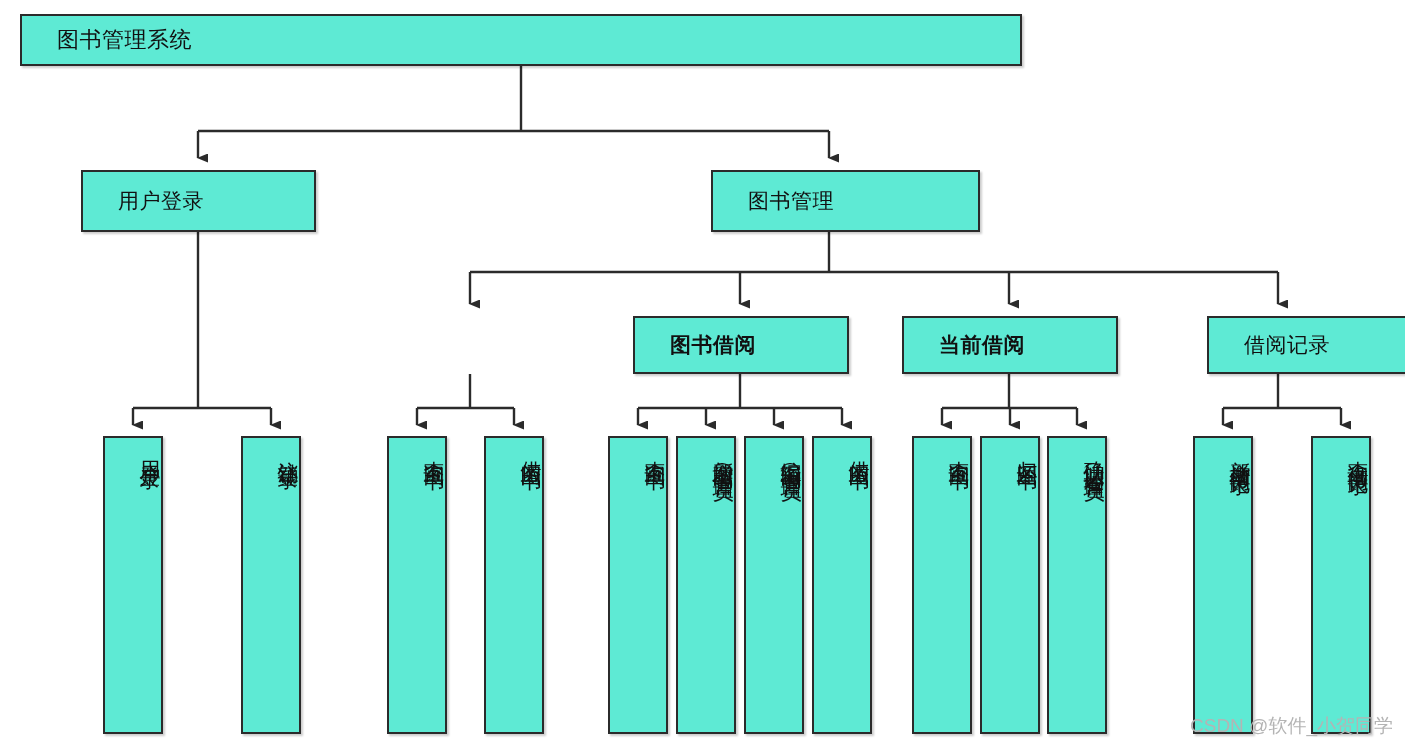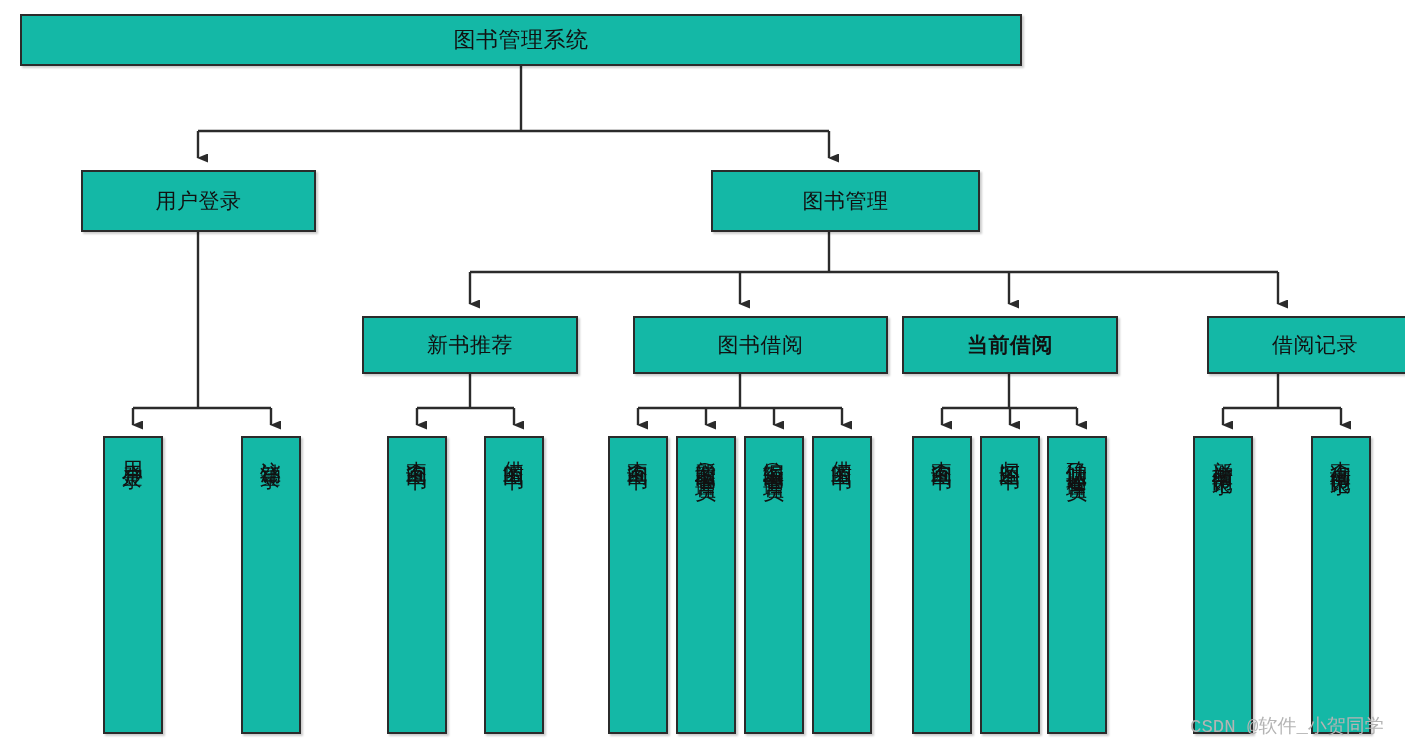--- a/index.html
+++ b/index.html
@@ -22,27 +22,27 @@
   svg.diagram-canvas {
     position: absolute;
     left: 0;
     top: 0;
     width: 1405px;
     height: 747px;
   }
   .node-box {
     position: absolute;
     box-sizing: border-box;
-    background: #14b8a6;
+    background: #5eead4;
     border: 2px solid #2b2b2b;
     box-shadow: 2px 2px 2px rgba(0,0,0,0.20);
     display: flex;
     align-items: center;
-    justify-content: center;
     color: #111111;
+    padding-left: 35px;
   }
   .node-label {
     display: block;
     text-align: center;
     color: #111111;
     line-height: 1.25;
     letter-spacing: 0.5px;
     white-space: pre-line;
   }
   .node-box.horizontal .node-label {
@@ -132,25 +132,22 @@
   </div>
 
   <div class="node-box horizontal" style="left:81px; top:170px; width:235px; height:62px;">
     <span class="node-label">用户登录</span>
   </div>
 
   <div class="node-box horizontal" style="left:711px; top:170px; width:269px; height:62px;">
     <span class="node-label">图书管理</span>
   </div>
 
-  <div class="node-box horizontal" style="left:362px; top:316px; width:216px; height:58px;">
-    <span class="node-label">新书推荐</span>
-  </div>
-
-  <div class="node-box horizontal" style="left:633px; top:316px; width:255px; height:58px;">
+
+  <div class="node-box horizontal" style="left:633px; top:316px; width:216px; height:58px;font-weight:bold;">
     <span class="node-label">图书借阅</span>
   </div>
 
   <div class="node-box horizontal" style="left:902px; top:316px; width:216px; height:58px;font-weight:bold;">
     <span class="node-label">当前借阅</span>
   </div>
 
   <div class="node-box horizontal" style="left:1171px; top:316px; width:216px; height:58px;margin-left:36px;">
     <span class="node-label">借阅记录</span>
   </div>
@@ -200,17 +197,17 @@
   </div>
 
   <div class="node-box vertical" style="left:1193px; top:436px; width:60px; height:298px;">
     <span class="node-label">新增借阅记录</span>
   </div>
 
   <div class="node-box vertical" style="left:1311px; top:436px; width:60px; height:298px;">
     <span class="node-label">查询借阅记录</span>
   </div>
 
-  <div class="watermark" style="left:1190px; top:713px;font-family:Liberation Mono, monospace;">
+  <div class="watermark" style="left:1190px; top:713px;">
     <span>CSDN @软件_小贺同学</span>
   </div>
 
 </div>
 
 </body></html>

